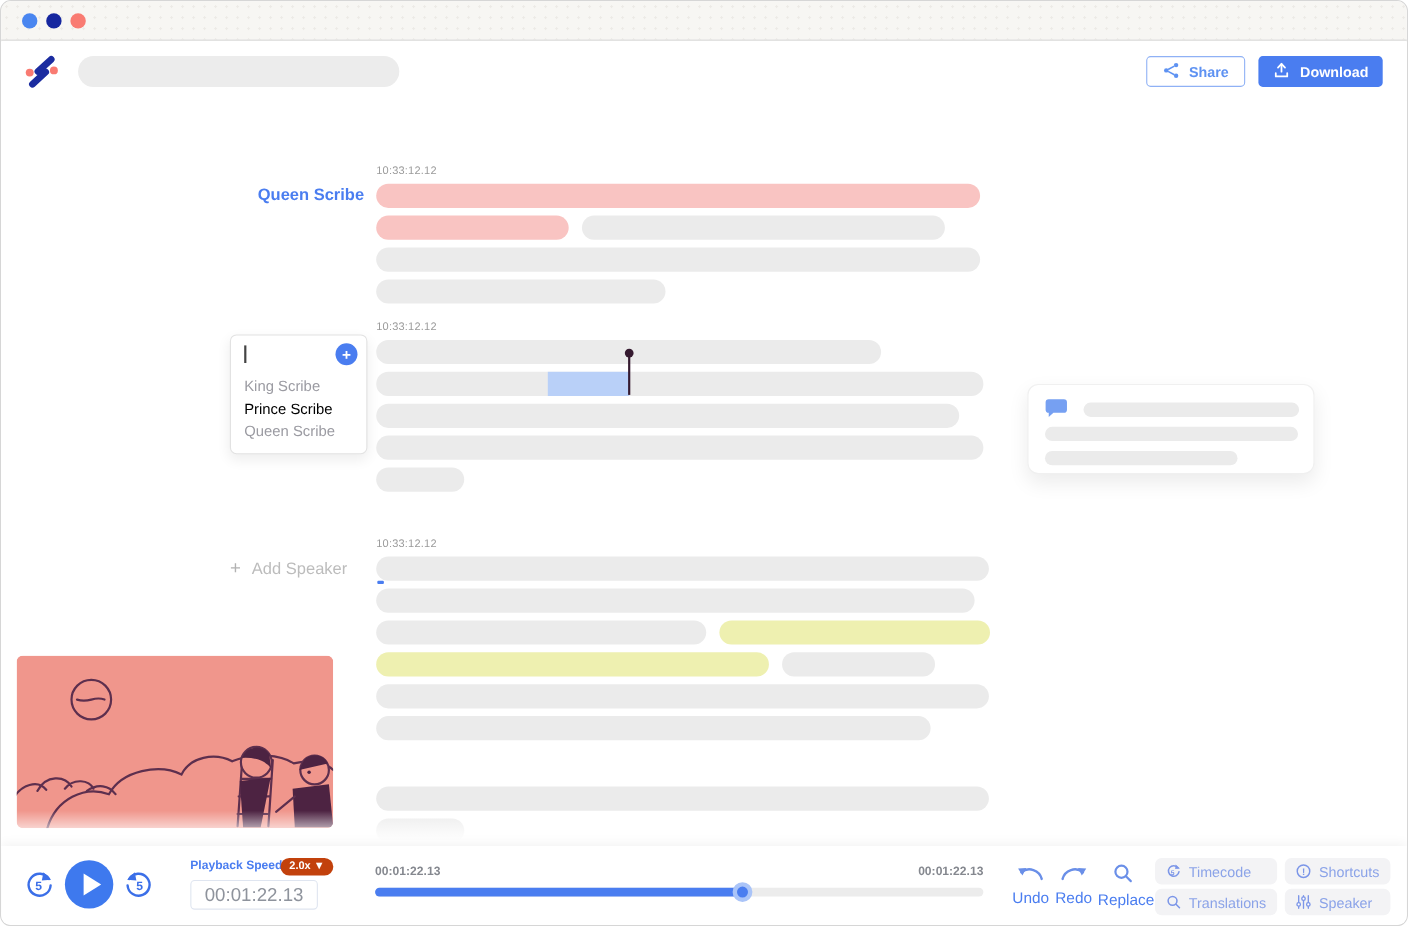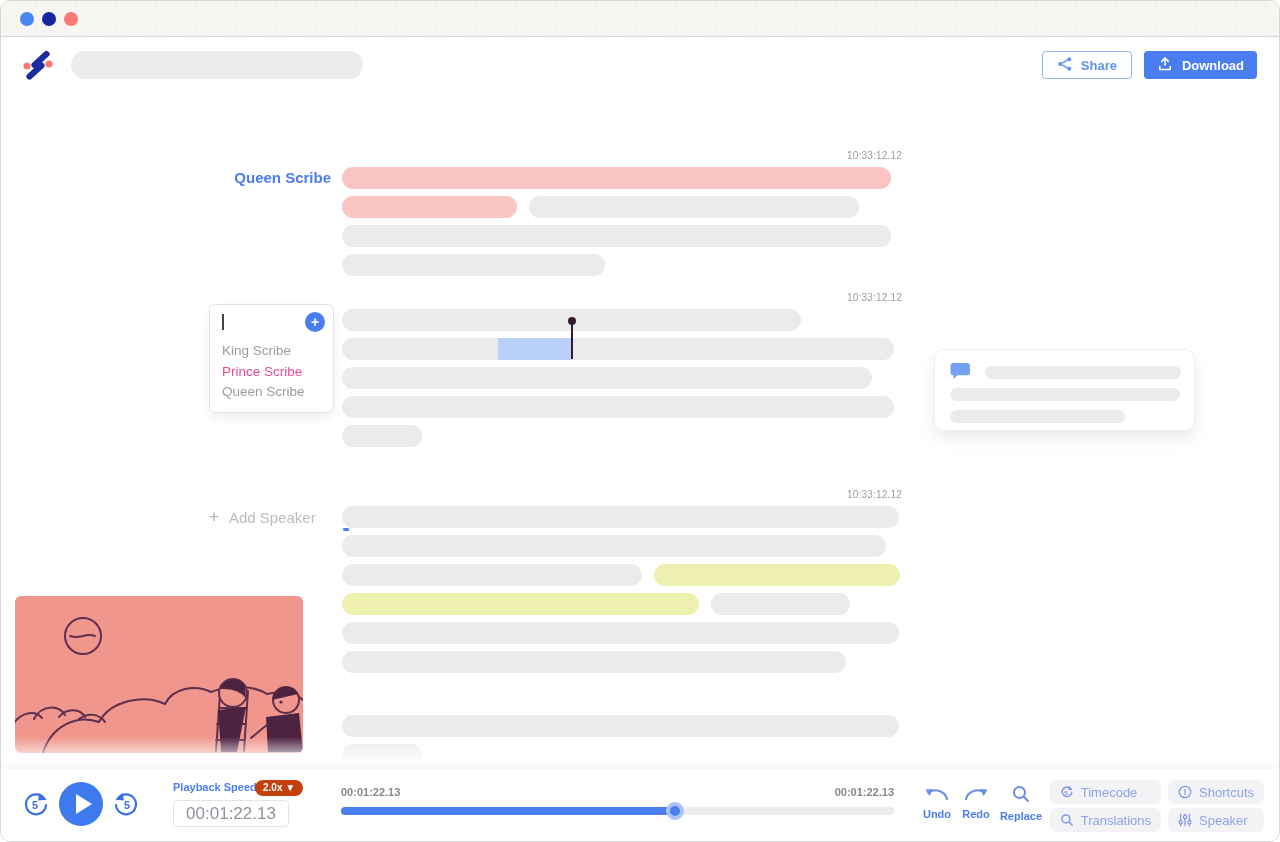--- a/index.html
+++ b/index.html
@@ -11,39 +11,39 @@
   .tdot{position:absolute;top:11px;width:14px;height:14px;border-radius:50%;}
   .tdot.d0{left:19px}.tdot.d1{left:41px}.tdot.d2{left:63px}
   
   .header{position:absolute;top:37px;left:0;right:0;height:53px;background:#fff;padding-left:36px;}
   .logo{position:absolute;left:21px;top:10px;}
   .search-pill{position:absolute;left:70px;top:13px;width:292px;height:28px;border-radius:14px;background:#ececec;}
   .share-btn{position:absolute;right:147px;top:13px;height:28px;display:flex;align-items:center;gap:8px;padding:0 14px;border:1px solid #8fb1f5;border-radius:4px;background:#fff;color:#5e92f2;font-size:13px;font-weight:bold;cursor:pointer;}
   .download-btn{position:absolute;right:22px;top:13px;height:28px;display:flex;align-items:center;gap:9px;padding:0 13px;border:none;border-radius:4px;background:#4a7df0;color:#fff;font-size:13px;font-weight:bold;cursor:pointer;}
   
   .content{position:absolute;top:90px;left:0;right:0;height:680px;background:#fff;}
-  .block{position:absolute;left:341px;width:560px;text-align:right;}
+  .block{position:absolute;left:341px;width:560px;}
   .block1{top:59px}.block2{top:201px}.block3{top:398px}
   .timestamp{font-size:10px;color:#9b9b9b;height:13px;margin-bottom:4px;letter-spacing:.2px;}
   .bar-row{display:flex;gap:12px;margin-bottom:7px;}
   .bar{height:22px;border-radius:11px;position:relative;flex:0 0 auto;}
   .sel{position:absolute;top:0;bottom:0;}
   .caret{position:absolute;left:229px;top:31px;width:2px;height:36px;background:#351a30;}
   .caret::before{content:"";position:absolute;top:-6px;left:-3px;width:8px;height:8px;border-radius:50%;background:#351a30;}
   .cursor-mark{position:absolute;left:1px;top:39px;width:6px;height:3px;background:#4a7df0;border-radius:1px;}
   .speaker-name{position:absolute;left:60px;width:270px;top:78px;text-align:right;color:#4a7df0;font-weight:bold;font-size:15px;}
   .add-speaker{position:absolute;left:208px;top:416px;color:#bcbcbc;font-size:15px;display:flex;gap:10px;align-items:center;cursor:pointer;}
   .add-speaker .plus{font-size:17px;color:#b2b2b2;}
   
   .dropdown{position:absolute;left:208px;top:213px;width:125px;background:#fff;border:1px solid #e2e2e2;border-radius:6px;box-shadow:0 5px 12px rgba(0,0,0,.07);padding:6px 0 9px;}
   .dd-input{position:relative;height:25px;margin:0 7px 5px;}
   .dd-caret{position:absolute;left:5px;top:3px;width:2px;height:16px;background:#444;}
   .dd-plus{position:absolute;right:1px;top:1px;width:20px;height:20px;border-radius:50%;background:#4a7df0;color:#fff;font-size:14px;line-height:20px;text-align:center;font-weight:bold;cursor:pointer;}
   .dd-opt{font-size:13.5px;line-height:20.5px;padding:0 12px;color:#9b9ba2;cursor:pointer;}
-  .dd-opt.active{color:#ec4899;}
+  .dd-opt.active{color:#000000;}
   
   .toolbar{position:absolute;left:578px;top:222px;height:39px;background:#fff;border-radius:10px;box-shadow:0 5px 14px rgba(0,0,0,.14);display:flex;align-items:center;gap:8px;padding:0 13px;}
   .hdot{width:22px;height:22px;border-radius:50%;display:inline-block;cursor:pointer;}
   .vocab-btn{height:22px;border:1px solid #aec8f7;border-radius:4px;background:#fff;color:#4a7df0;font-size:11px;font-weight:bold;padding:0 9px;margin-left:4px;display:flex;align-items:center;cursor:pointer;}
   .tb-bubble{margin-left:4px;display:flex;align-items:center;cursor:pointer;}
   
   .comment-card{position:absolute;left:933px;top:258px;width:261px;height:82px;background:#fff;border:1px solid #f0f0f0;border-radius:10px;box-shadow:0 8px 18px rgba(0,0,0,.08);}
   .cc-icon{position:absolute;left:15px;top:12px;}
   .cc-line{position:absolute;height:13px;border-radius:6.5px;background:#ebebeb;}
   .cc-l1{left:50px;top:16px;width:196px;}
@@ -60,21 +60,21 @@
   .play-btn::after{content:"";position:absolute;left:17px;top:12px;border-left:16px solid #fff;border-top:10px solid transparent;border-bottom:10px solid transparent;}
   .speed-label{position:absolute;left:172px;top:12px;font-size:11px;font-weight:bold;color:#4a7df0;}
   .speed-badge{position:absolute;left:254px;top:11px;height:16px;background:#c2410c;color:#fff;font-size:10px;font-weight:bold;border-radius:8px;padding:0 8px;line-height:16px;border:none;cursor:pointer;}
   .time-input{position:absolute;left:172px;top:31px;width:116px;height:27px;border:1px solid #dfe5f0;border-radius:4px;color:#8e939c;font-size:17px;text-align:center;font-family:"Liberation Sans",sans-serif;background:#fff;}
   .ptime{position:absolute;top:17px;font-size:11px;font-weight:bold;color:#85888f;}
   .ptime-l{left:340px}.ptime-r{left:340px;width:553px;text-align:right;}
   .ptrack{position:absolute;left:340px;top:38px;width:553px;height:8px;border-radius:4px;background:#ececec;cursor:pointer;}
   .pfill{height:8px;border-radius:4px;background:#4a7df0;width:334px;}
   .phandle{position:absolute;left:325px;top:-5px;width:18px;height:18px;background:#4a7df0;border:4px solid #aac4f8;border-radius:50%;cursor:grab;}
   .edit-tool{position:absolute;top:15px;width:46px;text-align:center;background:none;border:none;padding:0;cursor:pointer;}
-  .edit-tool .lbl{display:block;margin-top:3px;font-size:11px;font-weight:bold;color:#4a7df0;}
+  .edit-tool .lbl{display:block;margin-top:3px;font-size:14px;font-weight:normal;color:#4a7df0;}
   .t-undo{left:913px}.t-redo{left:952px}.t-replace{left:997px}
   .pillgrid{position:absolute;right:15px;top:11px;display:grid;grid-template-columns:auto auto;gap:4px 7px;}
   .pill{height:24px;background:#f3f3f5;border:none;border-radius:6px;display:flex;align-items:center;gap:7px;padding:0 10px;font-size:13px;color:#8ba3e8;cursor:pointer;font-family:"Liberation Sans",sans-serif;}
 </style>
 </head>
 <body>
 
 <div class="window">
 
   <div class="titlebar">

